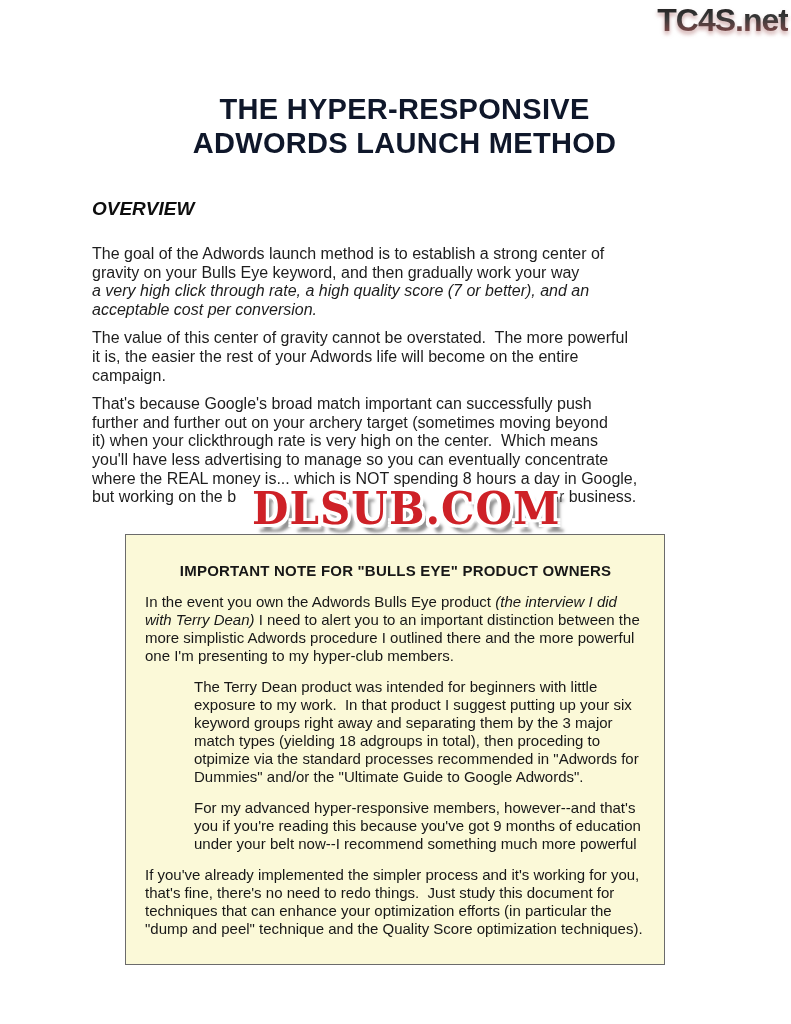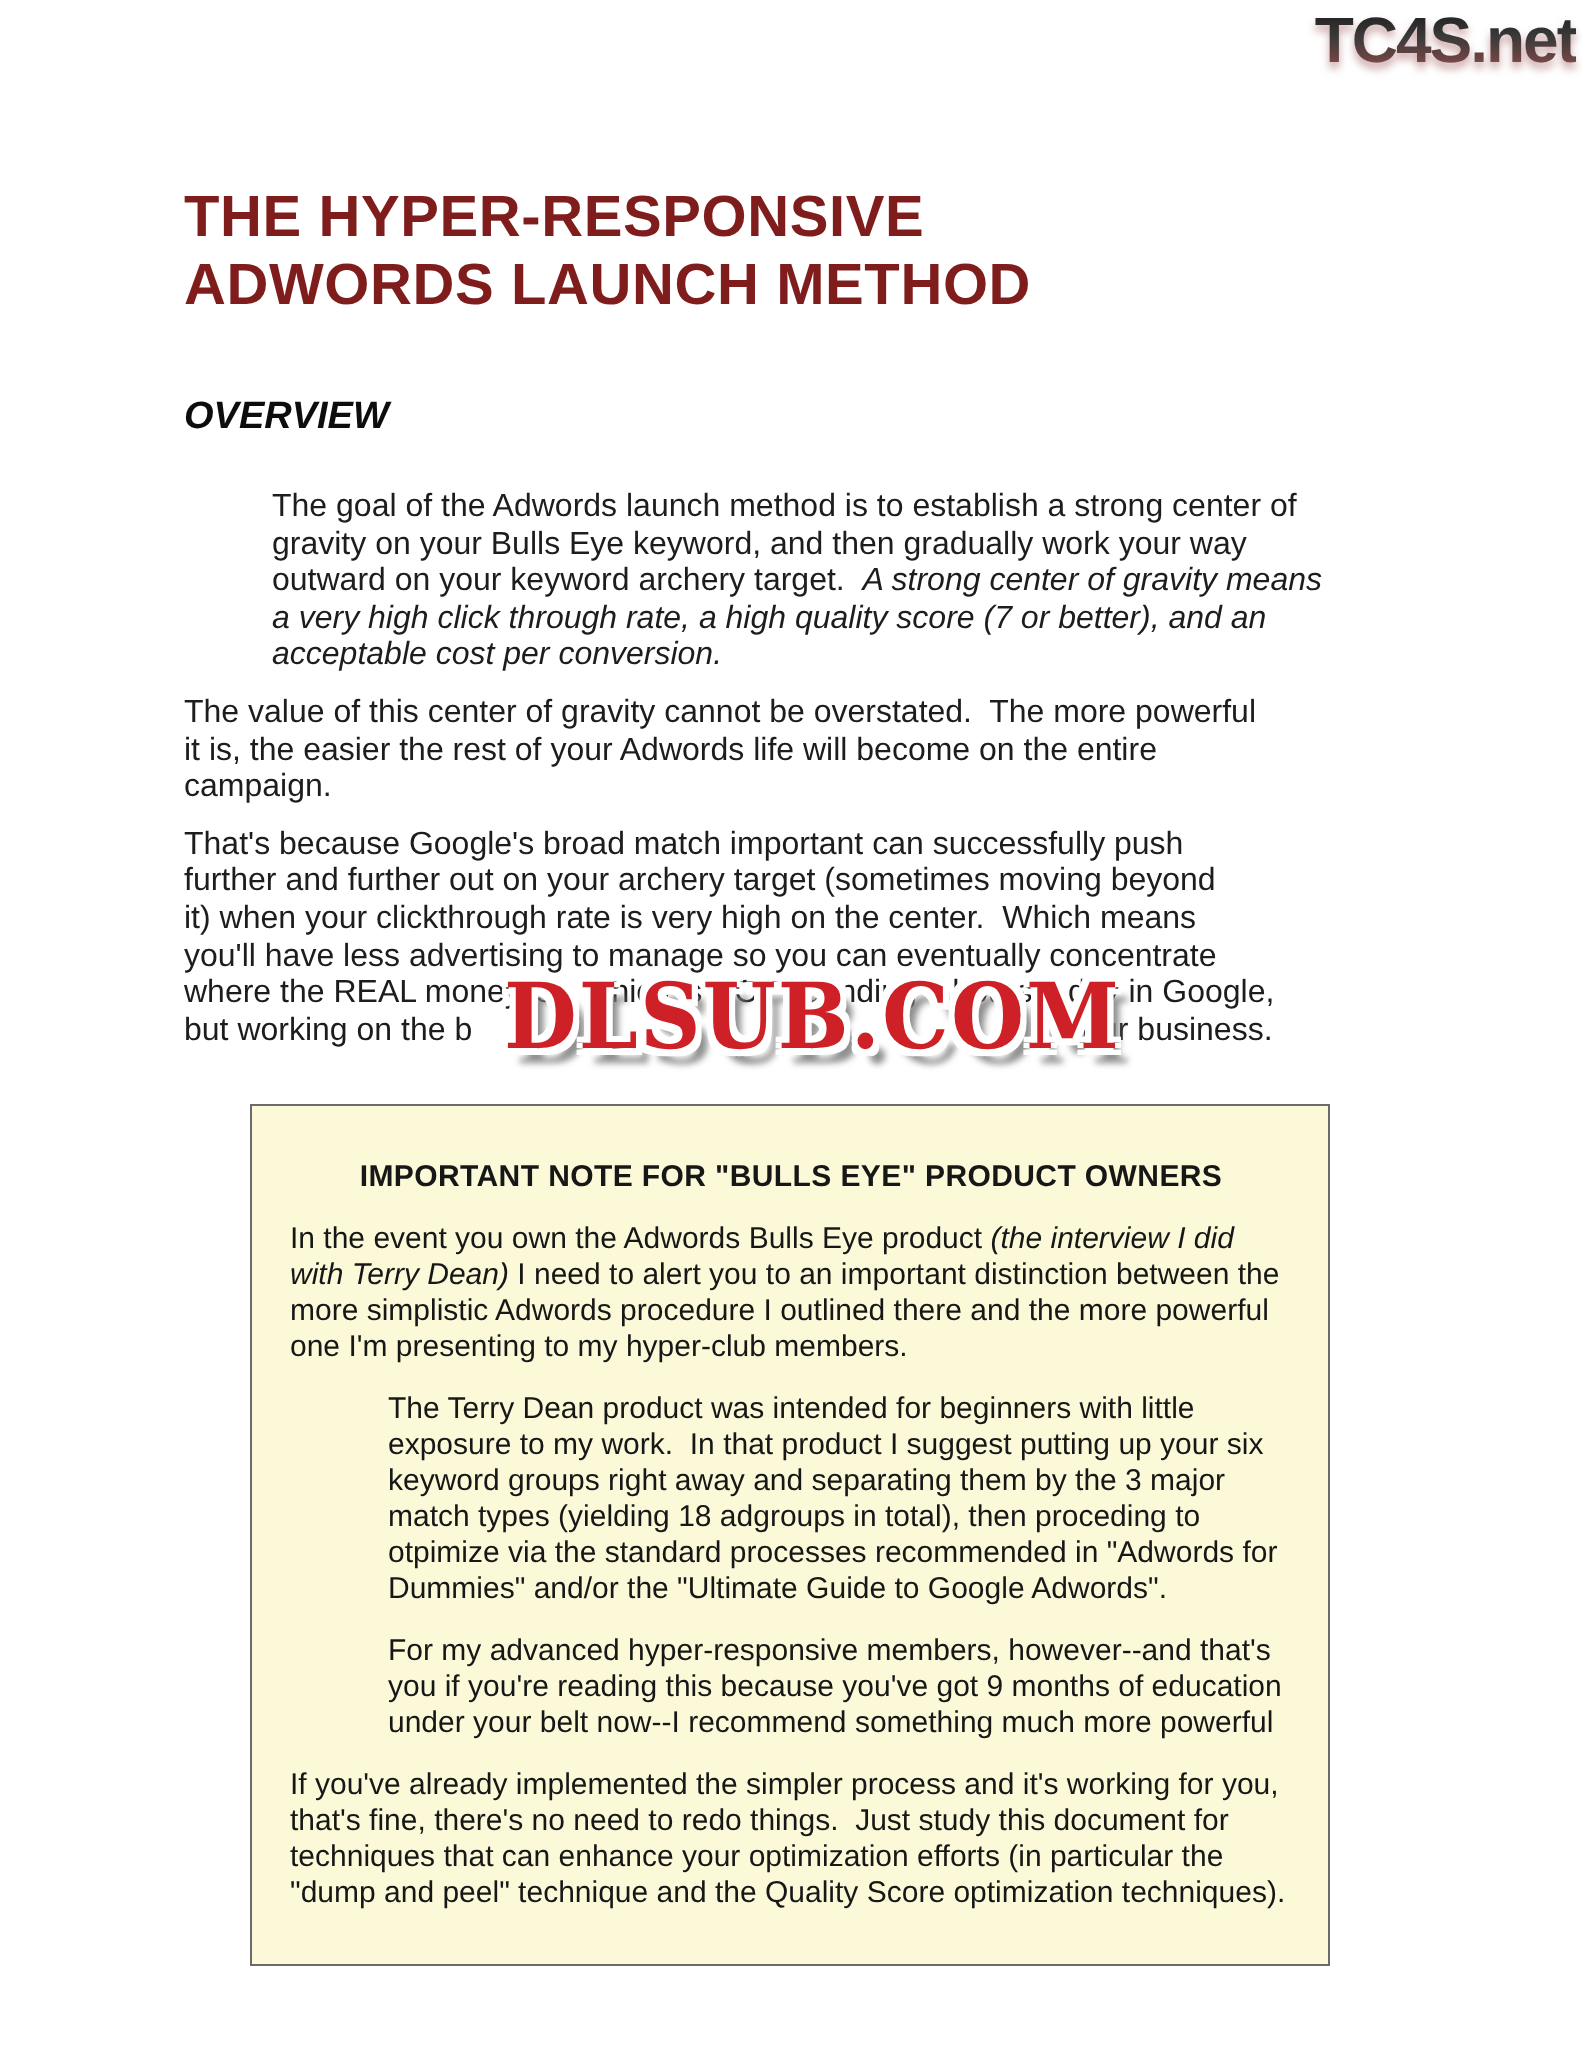--- a/index.html
+++ b/index.html
@@ -13,28 +13,28 @@
     position:absolute; top:4px; right:3px;
     font-size:32px; font-weight:bold; letter-spacing:-1px; line-height:1;
     background:linear-gradient(180deg,#1c1c1c 0%,#3a3a3a 45%,#6e4444 80%,#9a6a6a 100%);
     -webkit-background-clip:text; background-clip:text; color:transparent;
     filter:drop-shadow(0 3px 2px rgba(160,90,90,0.55));
   }
 
   .main { position:absolute; left:92px; top:0; width:625px; }
 
   .title {
-    margin:92px 0 0; 
-    font-size:29px; line-height:34px; font-weight:bold; color:#7f1d1d; letter-spacing:0.3px;
+    margin:92px 0 0; text-align:center;
+    font-size:29px; line-height:34px; font-weight:bold; color:#0f172a; letter-spacing:0.3px;
   }
 
   .overview-heading { margin:38px 0 0; font-size:19px; font-weight:bold; color:#0d0d0d;font-style:italic; }
 
   .para { font-size:16px; line-height:18.6px; }
-  .p-first { margin-top:25px;margin-left:44px; }
+  .p-first { margin-top:25px; }
   .p-next  { margin-top:10px; }
   .line { white-space:pre; }
   .it { font-style:italic; }
 
   .gap-spacer { display:inline-block; width:305px; }
 
   
   .note-box {
     box-sizing:border-box; margin:27px 0 0 33px; width:540px;
     background:#fbf9d8; border:1px solid #6b6b6b;
@@ -81,21 +81,20 @@
     <h1 class="title">
       <span>THE HYPER-RESPONSIVE</span><br>
       <span>ADWORDS LAUNCH METHOD</span>
     </h1>
 
     <h2 class="overview-heading">OVERVIEW</h2>
 
     <div class="para p-first">
       <div class="line">The goal of the Adwords launch method is to establish a strong center of</div>
       <div class="line">gravity on your Bulls Eye keyword, and then gradually work your way</div>
-      <div class="line"><span>outward on your keyword archery target.  </span><span class="it">A strong center of gravity means</span></div>
       <div class="line it">a very high click through rate, a high quality score (7 or better), and an</div>
       <div class="line it">acceptable cost per conversion.</div>
     </div>
 
     <div class="para p-next">
       <div class="line">The value of this center of gravity cannot be overstated.  The more powerful</div>
       <div class="line">it is, the easier the rest of your Adwords life will become on the entire</div>
       <div class="line">campaign.</div>
     </div>
 

